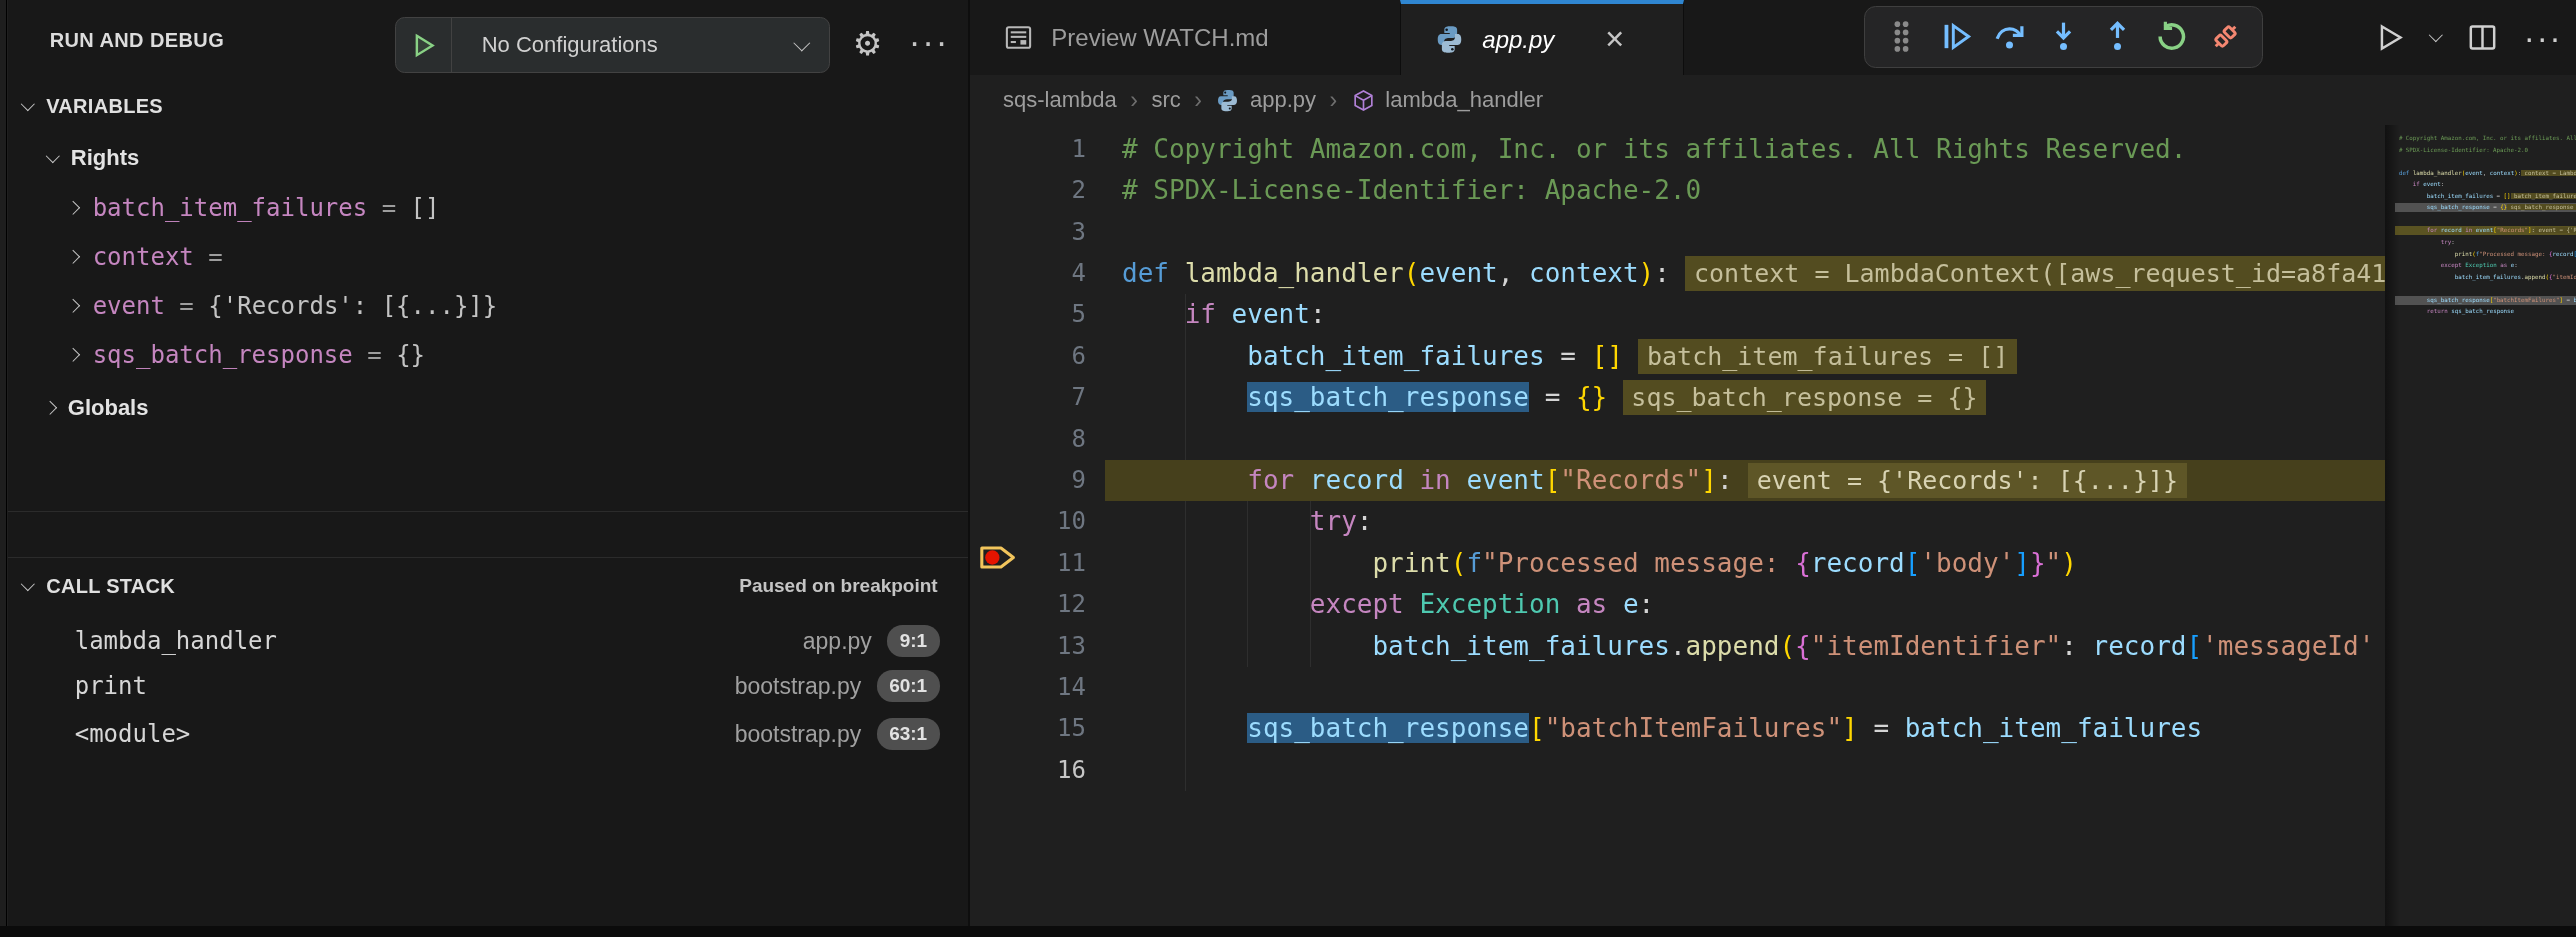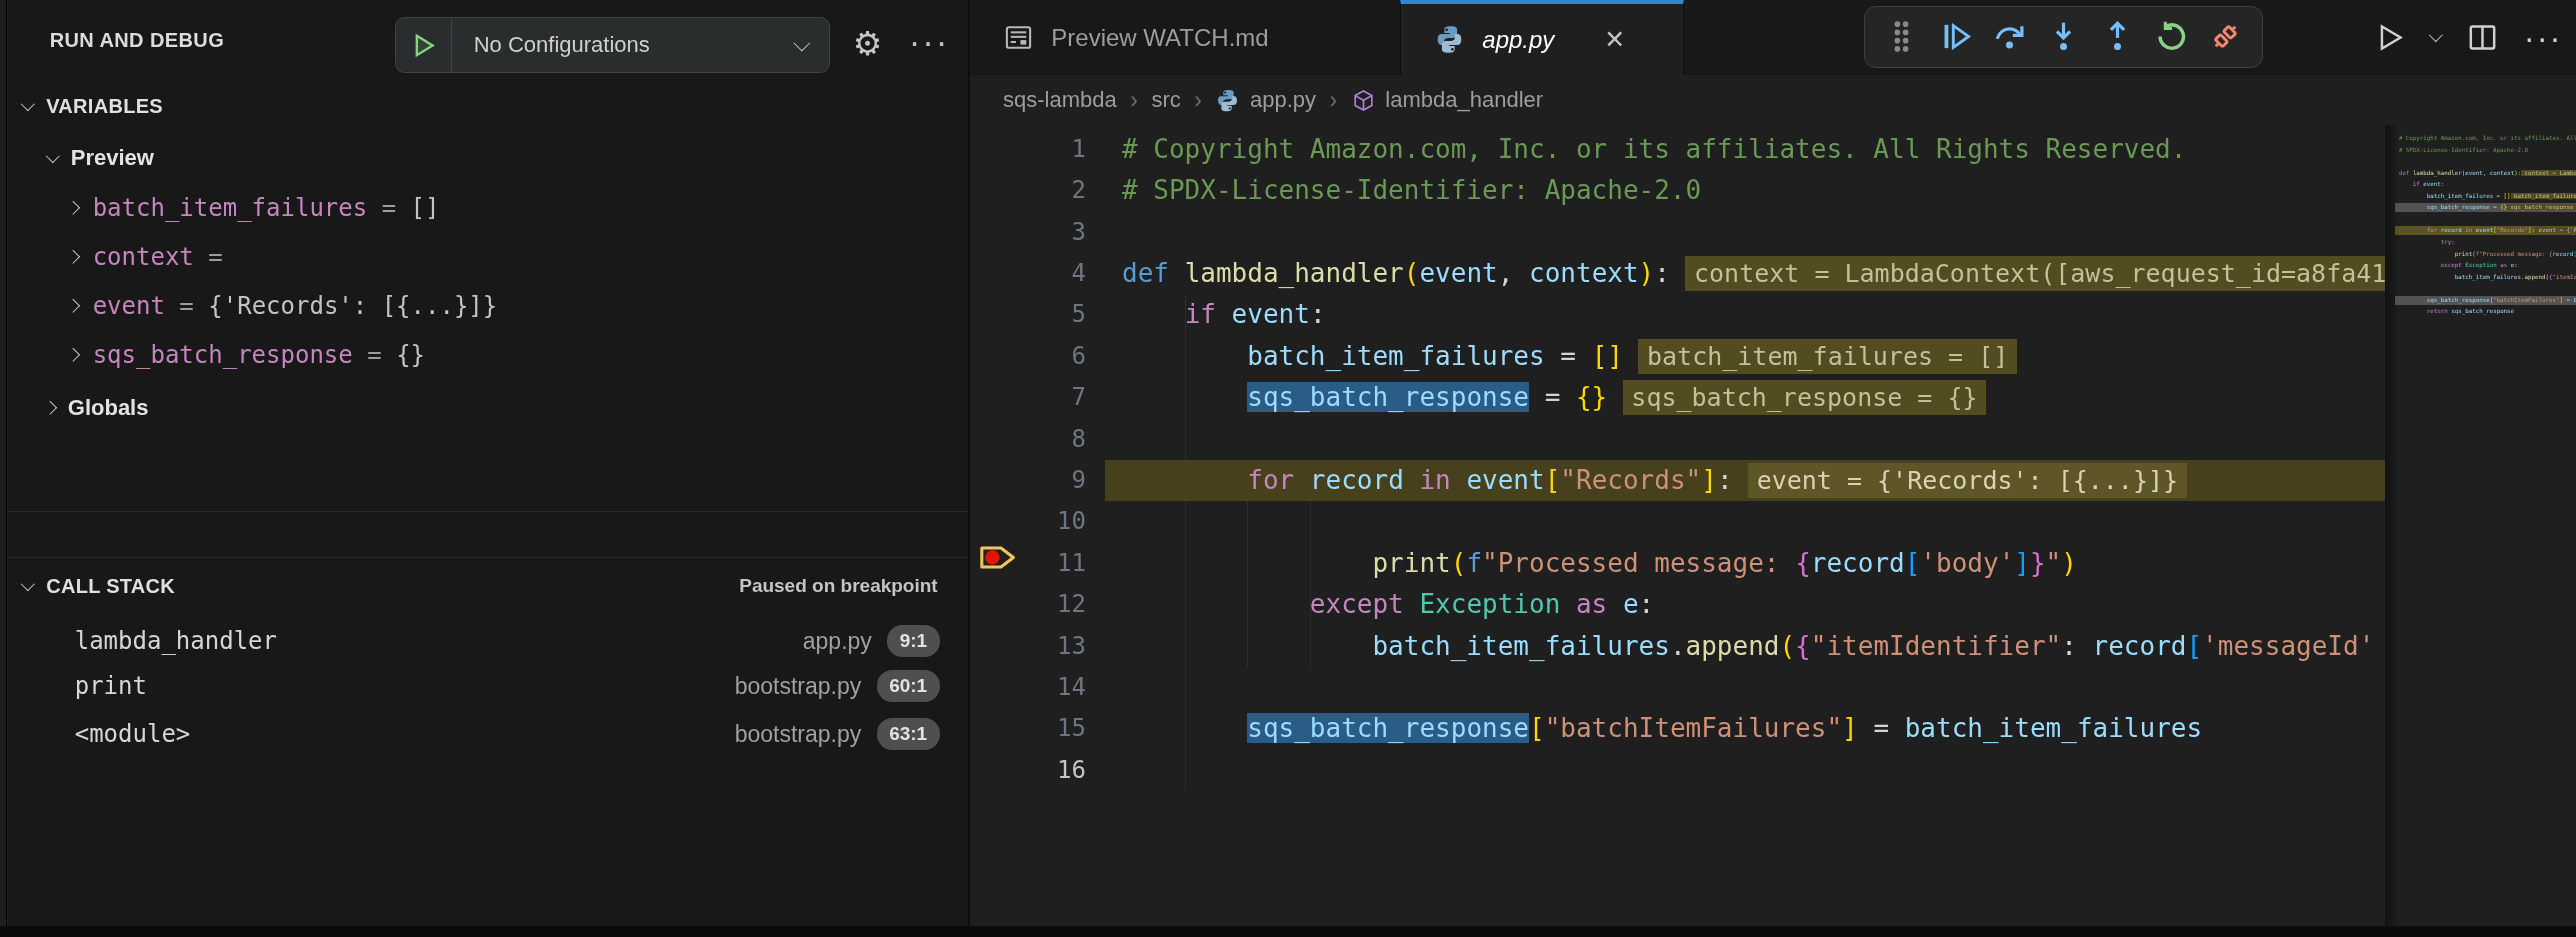--- a/index.html
+++ b/index.html
@@ -15,21 +15,21 @@
   #sidebar { position:absolute; left:7.7px; top:0; width:961px; height:938px; background:#181818; }
   #sidebar-divider { position:absolute; left:968px; top:0; width:1.9px; height:938px; background:#0e0e0e; }
 
   #sidebar-header { position:absolute; left:0; top:7.7px; width:100%; height:65px; }
   #sidebar-title { position:absolute; left:42px; top:50%; transform:translateY(-50%);
     font-size:20px; font-weight:600; color:#dcdcdc; letter-spacing:0.4px; }
   #config-dropdown { position:absolute; left:387px; top:9.6px; width:435px; height:56px;
     background:#2a2d2e; border:1px solid #424242; border-radius:9.6px; display:flex; align-items:center; }
   #config-play { width:56px; height:100%; display:flex; align-items:center; justify-content:center;
     border-right:1px solid #424242; }
-  #config-label { margin-left:22px; font-size:22px; color:#d0d0d0; }
+  #config-label { margin-left:30px; font-size:22px; color:#d0d0d0; }
   #config-chevron { position:absolute; right:21px; top:50%; margin-top:-8.7px; }
   .chev { display:inline-block; width:11.6px; height:11.6px; border-right:1.9px solid #c5c5c5; border-bottom:1.9px solid #c5c5c5; transform:rotate(-45deg); }
   .chev.down { transform:rotate(45deg); margin-top:-3.9px; }
   .chev.small { width:9.6px; height:9.6px; }
   #gear-btn { position:absolute; left:845px; top:13.5px; font-size:33px; color:#c5c5c5; line-height:46px; }
   #sidebar-more { position:absolute; left:901px; top:11.6px; font-size:35px; color:#c5c5c5; line-height:46px; letter-spacing:1.9px; }
 
   .section-header { position:absolute; left:0; width:100%; height:42px; display:flex; align-items:center; }
   .section-label { font-size:20px; font-weight:700; color:#e0e0e0; letter-spacing:0.3px; margin-left:13.5px; }
   .tree-row { position:absolute; left:0; width:100%; height:46px; display:flex; align-items:center; }
@@ -122,21 +122,21 @@
       <div id="sidebar-more">···</div>
     </div>
 
     <div class="section-header" style="top:85px;">
       <span class="chev down small" style="margin-left:15.4px;"></span>
       <span class="section-label">VARIABLES</span>
     </div>
 
     <div class="tree-row" style="top:135px;">
       <span class="chev down small" style="margin-left:40px;"></span>
-      <span class="scope-label">Preview</span>
+      <span class="scope-label">Rights</span>
     </div>
 
     <div id="vars-list">
         <div class="tree-row" style="top: 185px;">
           <span class="chev small" style="margin-left:60px;"></span>
     <span class="var-name" style="margin-left:15.4px;">batch_item_failures</span>
     <span class="var-eq">&nbsp;=&nbsp;</span>
     <span class="var-val">[]</span>
         </div>
         <div class="tree-row" style="top: 234px;">
@@ -350,21 +350,21 @@
           <div class="code-line" style="top: 128px;"><span class="num">4</span><span class="ltext"><span style="color:#569cd6;">def</span><span style="color:#d4d4d4;"> </span><span style="color:#dcdcaa;">lambda_handler</span><span style="color:#ffd700;">(</span><span style="color:#9cdcfe;">event</span><span style="color:#d4d4d4;">, </span><span style="color:#9cdcfe;">context</span><span style="color:#ffd700;">)</span><span style="color:#d4d4d4;">:</span><span class="chip">context = LambdaContext([aws_request_id=a8fa412f-a545-414…</span></span></div>
           <div class="code-line" style="top: 169px;"><span class="num">5</span><span class="ltext"><span style="color:#d4d4d4;">    </span><span style="color:#c586c0;">if</span><span style="color:#d4d4d4;"> </span><span style="color:#9cdcfe;">event</span><span style="color:#d4d4d4;">:</span></span></div>
           <div class="code-line" style="top: 211px;"><span class="num">6</span><span class="ltext"><span style="color:#d4d4d4;">        </span><span style="color:#9cdcfe;">batch_item_failures</span><span style="color:#d4d4d4;"> = </span><span style="color:#ffd700;">[]</span><span class="chip">batch_item_failures = []</span></span></div>
           <div class="code-line" style="top: 252px;"><span class="num">7</span><span class="ltext"><span style="color:#d4d4d4;">        </span><span style="color:#9cdcfe;background:#2b5c85;">sqs_batch_response</span><span style="color:#d4d4d4;"> = </span><span style="color:#ffd700;">{}</span><span class="chip">sqs_batch_response = {}</span></span></div>
           <div class="code-line" style="top: 294px;"><span class="num">8</span><span class="ltext"></span></div>
           <div class="code-line" style="top: 335px;"><i class="linebg"></i><span id="bp-arrow">
     <svg width="44" height="31" viewBox="0 0 46 32">
       <circle cx="15" cy="16" r="7.5" fill="#e51400"></circle>
       <path d="M4 6h20l13 10-13 10H4z" fill="none" stroke="#f2c55c" stroke-width="3.2" stroke-linejoin="round"></path>
     </svg></span><span class="num">9</span><span class="ltext"><span style="color:#d4d4d4;">        </span><span style="color:#c586c0;">for</span><span style="color:#d4d4d4;"> </span><span style="color:#9cdcfe;">record</span><span style="color:#d4d4d4;"> </span><span style="color:#c586c0;">in</span><span style="color:#d4d4d4;"> </span><span style="color:#9cdcfe;">event</span><span style="color:#ffd700;">[</span><span style="color:#ce9178;">"Records"</span><span style="color:#ffd700;">]</span><span style="color:#d4d4d4;">:</span><span class="chip cur">event = {'Records': [{...}]}</span></span></div>
-          <div class="code-line" style="top: 376px;"><span class="num">10</span></div>
+          <div class="code-line" style="top: 376px;"><span class="num">10</span><span class="ltext"><span style="color:#d4d4d4;">            </span><span style="color:#c586c0;">try</span><span style="color:#d4d4d4;">:</span></span></div>
           <div class="code-line" style="top: 418px;"><span class="num">11</span><span class="ltext"><span style="color:#d4d4d4;">                </span><span style="color:#dcdcaa;">print</span><span style="color:#ffd700;">(</span><span style="color:#569cd6;">f</span><span style="color:#ce9178;">"Processed message: </span><span style="color:#da70d6;">{</span><span style="color:#9cdcfe;">record</span><span style="color:#179fff;">[</span><span style="color:#ce9178;">'body'</span><span style="color:#179fff;">]</span><span style="color:#da70d6;">}</span><span style="color:#ce9178;">"</span><span style="color:#ffd700;">)</span></span></div>
           <div class="code-line" style="top: 459px;"><span class="num">12</span><span class="ltext"><span style="color:#d4d4d4;">            </span><span style="color:#c586c0;">except</span><span style="color:#d4d4d4;"> </span><span style="color:#4ec9b0;">Exception</span><span style="color:#d4d4d4;"> </span><span style="color:#c586c0;">as</span><span style="color:#d4d4d4;"> </span><span style="color:#9cdcfe;">e</span><span style="color:#d4d4d4;">:</span></span></div>
           <div class="code-line" style="top: 501px;"><span class="num">13</span><span class="ltext"><span style="color:#d4d4d4;">                </span><span style="color:#9cdcfe;">batch_item_failures</span><span style="color:#d4d4d4;">.</span><span style="color:#dcdcaa;">append</span><span style="color:#ffd700;">(</span><span style="color:#da70d6;">{</span><span style="color:#ce9178;">"itemIdentifier"</span><span style="color:#d4d4d4;">: </span><span style="color:#9cdcfe;">record</span><span style="color:#179fff;">[</span><span style="color:#ce9178;">'messageId'</span></span></div>
           <div class="code-line" style="top: 542px;"><span class="num">14</span><span class="ltext"></span></div>
           <div class="code-line" style="top: 583px;"><span class="num">15</span><span class="ltext"><span style="color:#d4d4d4;">        </span><span style="color:#9cdcfe;background:#2b5c85;">sqs_batch_response</span><span style="color:#ffd700;">[</span><span style="color:#ce9178;">"batchItemFailures"</span><span style="color:#ffd700;">]</span><span style="color:#d4d4d4;"> = </span><span style="color:#9cdcfe;">batch_item_failures</span></span></div>
           <div class="code-line" style="top: 625px;"><span class="num active">16</span></div>
         </div>
     </div>
 
     <div id="minimap-shadow"></div>

